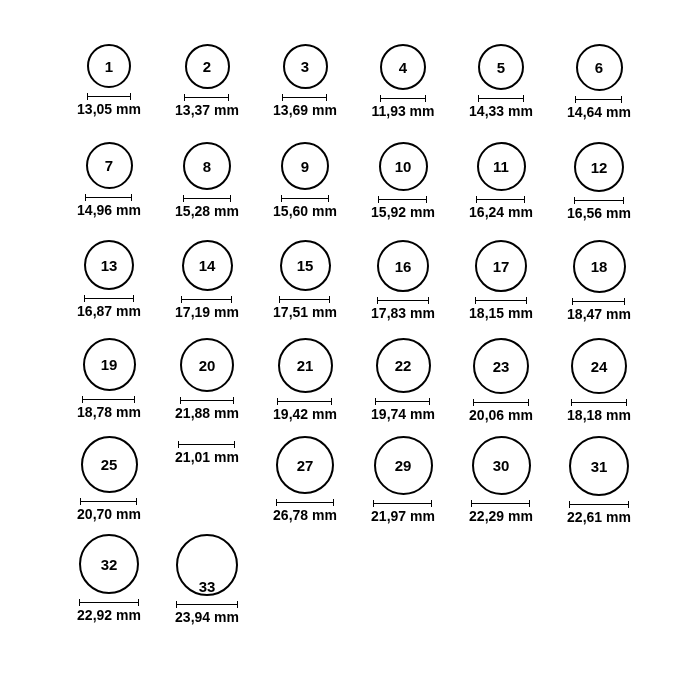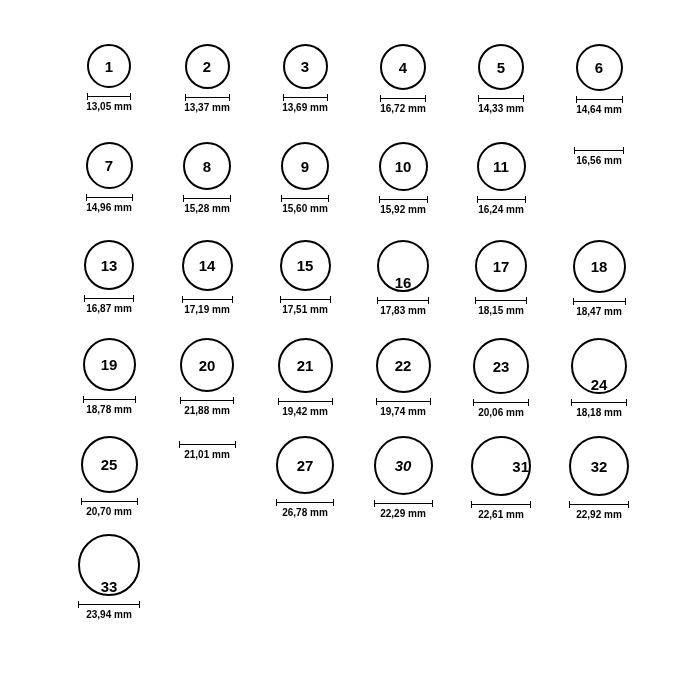--- a/index.html
+++ b/index.html
@@ -80,21 +80,21 @@
   .bar .tick {
     position: absolute;
     top: 0;
     width: 1px;
     height: 7px;
     background: #000000;
   }
   .bar .tick.left { left: 0; }
   .bar .tick.right { right: 0; }
   .mm {
-    font-size: 10px;
+    font-size: 14px;
     font-weight: bold;
     color: #000000;
     margin-top: 2px;
     line-height: 1;
     white-space: nowrap;
   }
 </style>
 </head>
 <body>
 
@@ -150,21 +150,21 @@
           <div class="circle" style="width: 46px; height: 46px;">
             <span class="size-num">4</span>
           </div>
         </div>
         <div class="measure">
           <div class="bar" style="width: 46px;">
             <div class="line"></div>
             <div class="tick left"></div>
             <div class="tick right"></div>
           </div>
-          <div class="mm">16,72 mm</div>
+          <div class="mm">11,93 mm</div>
         </div>
       </div>
       <div class="cell">
         <div class="circle-wrap">
           <div class="circle" style="width: 46px; height: 46px;">
             <span class="size-num">5</span>
           </div>
         </div>
         <div class="measure">
           <div class="bar" style="width: 46px;">
@@ -259,20 +259,25 @@
         <div class="measure">
           <div class="bar" style="width: 49px;">
             <div class="line"></div>
             <div class="tick left"></div>
             <div class="tick right"></div>
           </div>
           <div class="mm">16,24 mm</div>
         </div>
       </div>
       <div class="cell">
+        <div class="circle-wrap">
+          <div class="circle" style="width: 50px; height: 50px;">
+            <span class="size-num">12</span>
+          </div>
+        </div>
         <div class="measure">
           <div class="bar" style="width: 50px;">
             <div class="line"></div>
             <div class="tick left"></div>
             <div class="tick right"></div>
           </div>
           <div class="mm">16,56 mm</div>
         </div>
       </div>
       <div class="cell">
@@ -315,21 +320,21 @@
           <div class="bar" style="width: 51px;">
             <div class="line"></div>
             <div class="tick left"></div>
             <div class="tick right"></div>
           </div>
           <div class="mm">17,51 mm</div>
         </div>
       </div>
       <div class="cell">
         <div class="circle-wrap">
-          <div class="circle" style="width: 52px; height: 52px; align-items: flex-end;">
+          <div class="circle" style="width: 52px; height: 52px;">
             <span class="size-num">16</span>
           </div>
         </div>
         <div class="measure">
           <div class="bar" style="width: 52px;">
             <div class="line"></div>
             <div class="tick left"></div>
             <div class="tick right"></div>
           </div>
           <div class="mm">17,83 mm</div>
@@ -435,21 +440,21 @@
           <div class="bar" style="width: 56px;">
             <div class="line"></div>
             <div class="tick left"></div>
             <div class="tick right"></div>
           </div>
           <div class="mm">20,06 mm</div>
         </div>
       </div>
       <div class="cell">
         <div class="circle-wrap">
-          <div class="circle" style="width: 56px; height: 56px; align-items: flex-end;">
+          <div class="circle" style="width: 56px; height: 56px;">
             <span class="size-num">24</span>
           </div>
         </div>
         <div class="measure">
           <div class="bar" style="width: 56px;">
             <div class="line"></div>
             <div class="tick left"></div>
             <div class="tick right"></div>
           </div>
           <div class="mm">18,18 mm</div>
@@ -490,36 +495,51 @@
           <div class="bar" style="width: 58px;">
             <div class="line"></div>
             <div class="tick left"></div>
             <div class="tick right"></div>
           </div>
           <div class="mm">26,78 mm</div>
         </div>
       </div>
       <div class="cell">
         <div class="circle-wrap">
-          <div class="circle" style="width: 59px; height: 59px; font-style: italic;">
+          <div class="circle" style="width: 59px; height: 59px;">
+            <span class="size-num">29</span>
+          </div>
+        </div>
+        <div class="measure">
+          <div class="bar" style="width: 59px;">
+            <div class="line"></div>
+            <div class="tick left"></div>
+            <div class="tick right"></div>
+          </div>
+          <div class="mm">21,97 mm</div>
+        </div>
+      </div>
+      <div class="cell">
+        <div class="circle-wrap">
+          <div class="circle" style="width: 59px; height: 59px;">
             <span class="size-num">30</span>
           </div>
         </div>
         <div class="measure">
           <div class="bar" style="width: 59px;">
             <div class="line"></div>
             <div class="tick left"></div>
             <div class="tick right"></div>
           </div>
           <div class="mm">22,29 mm</div>
         </div>
       </div>
       <div class="cell">
         <div class="circle-wrap">
-          <div class="circle" style="width: 60px; height: 60px; justify-content: flex-end;">
+          <div class="circle" style="width: 60px; height: 60px;">
             <span class="size-num">31</span>
           </div>
         </div>
         <div class="measure">
           <div class="bar" style="width: 60px;">
             <div class="line"></div>
             <div class="tick left"></div>
             <div class="tick right"></div>
           </div>
           <div class="mm">22,61 mm</div>

